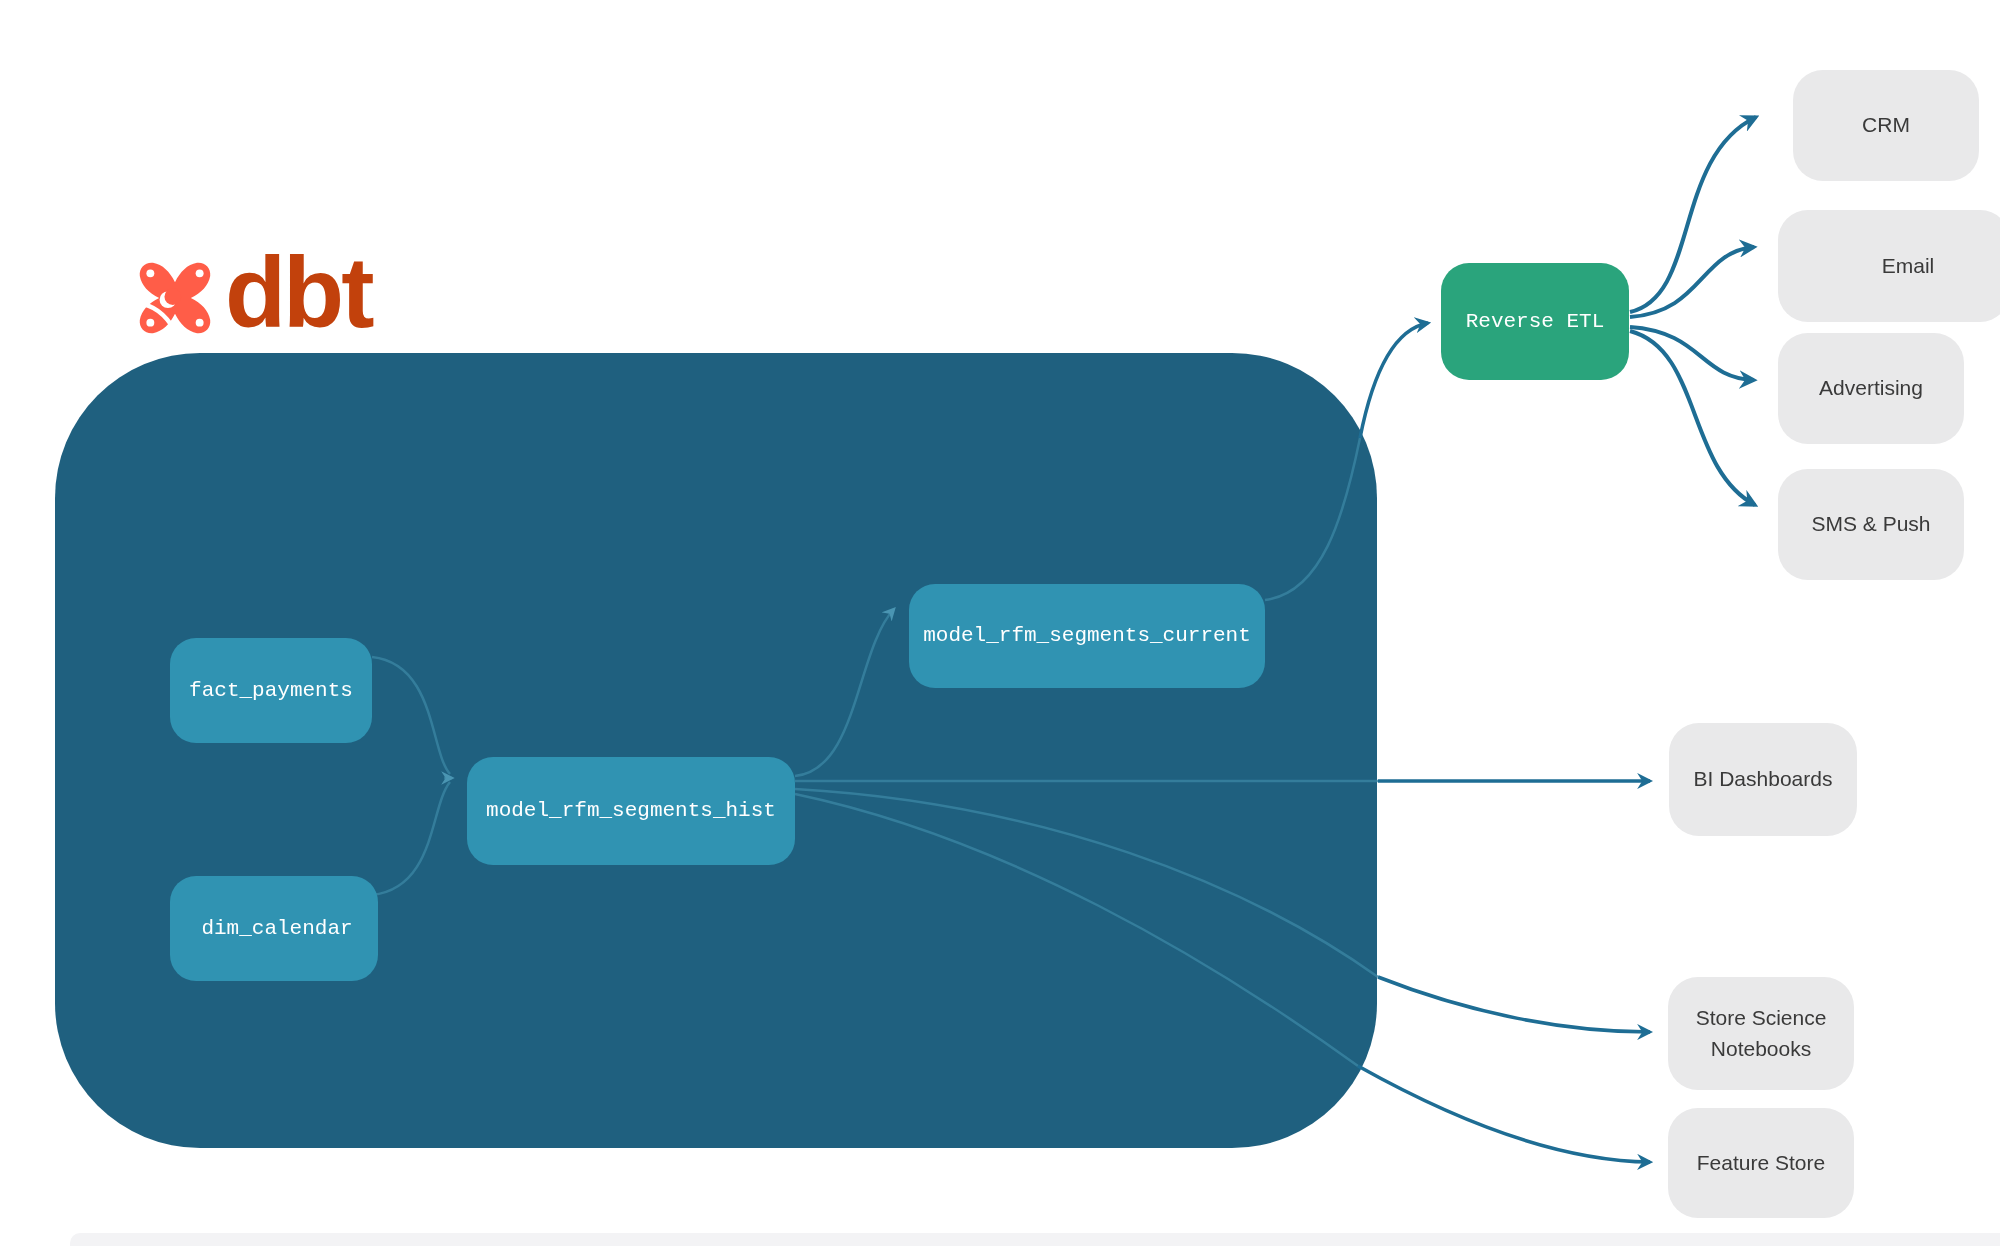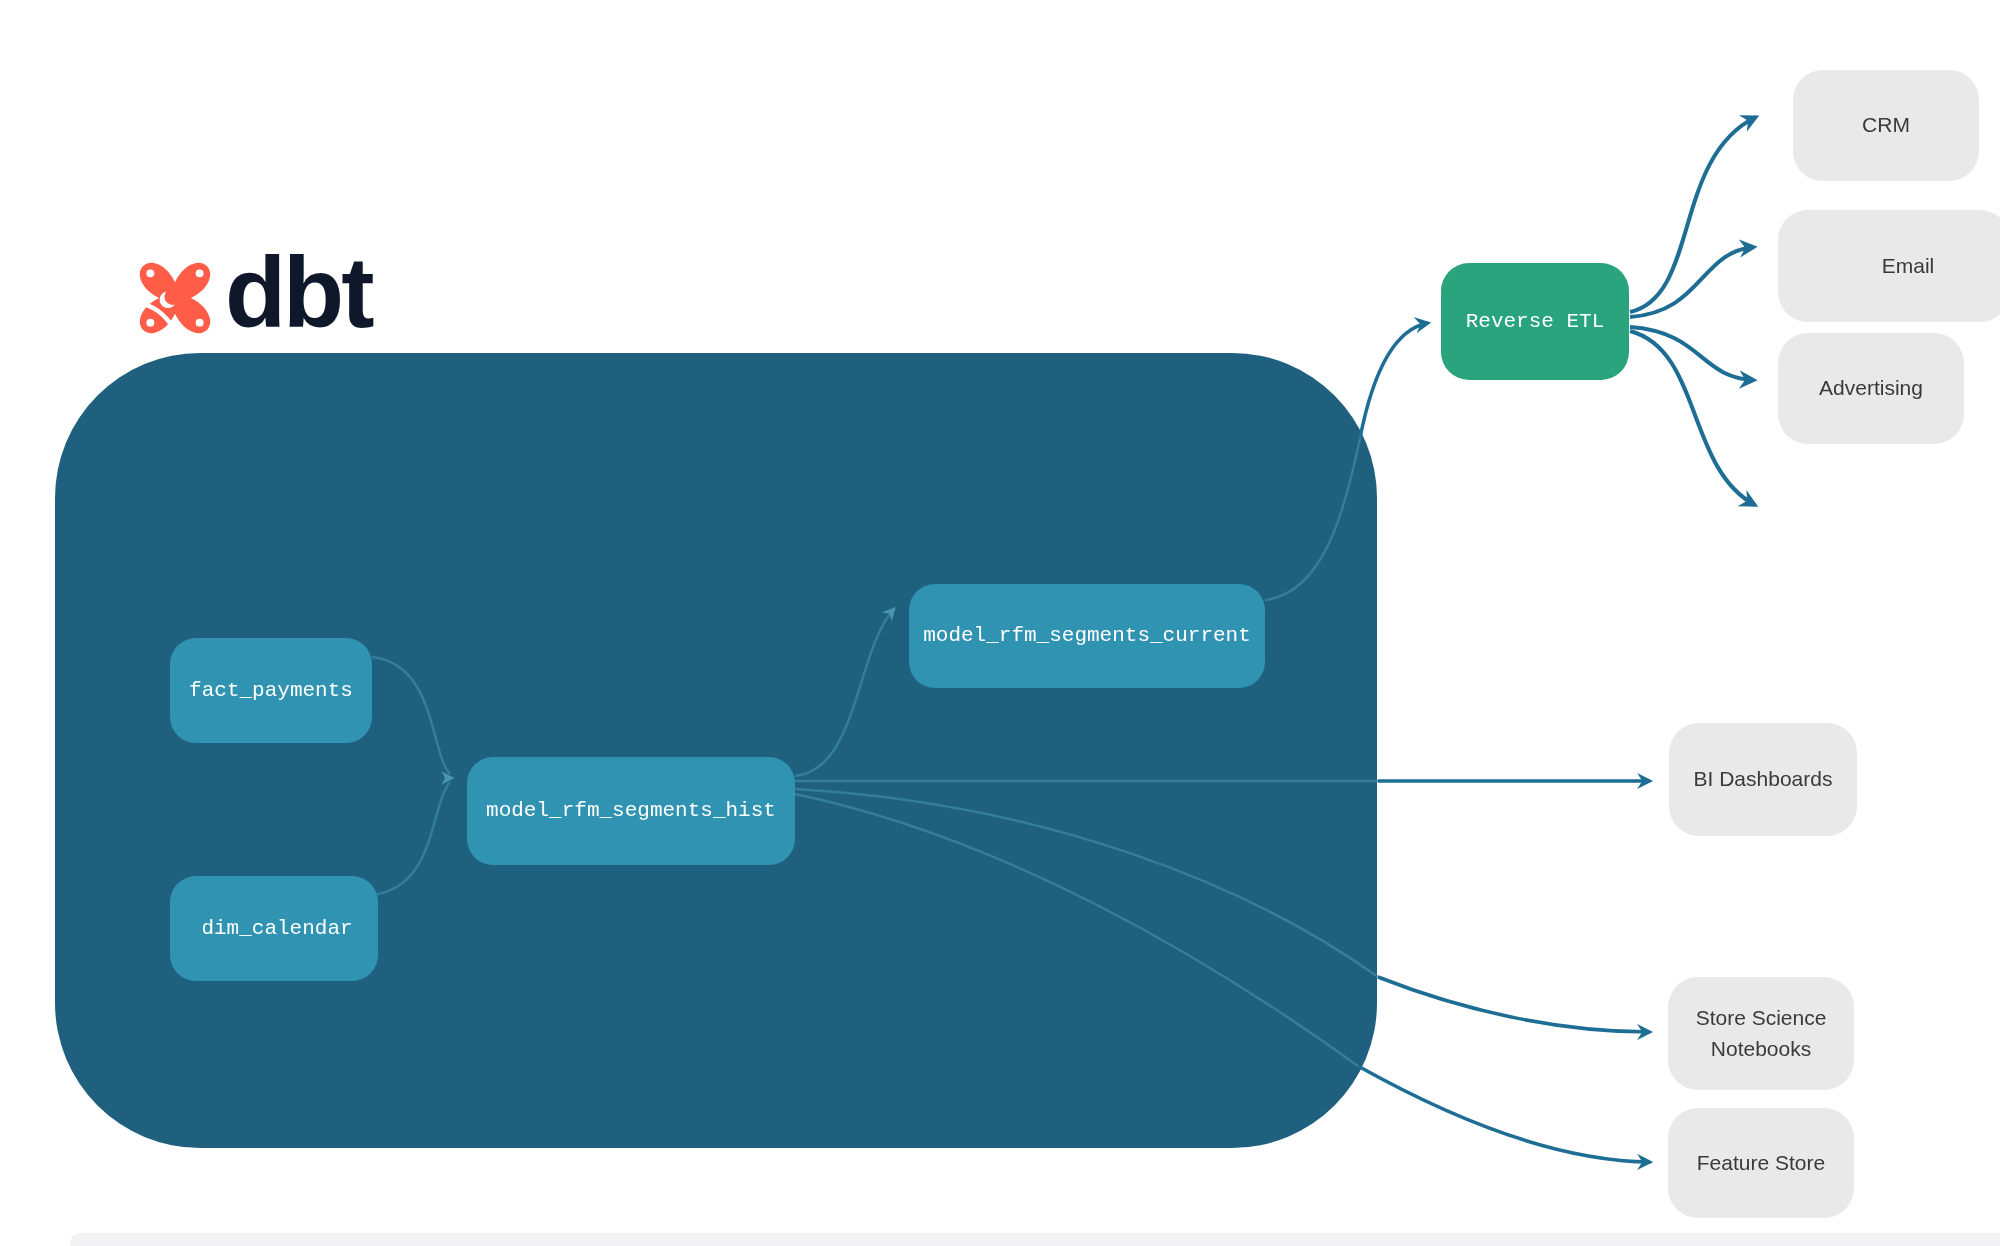--- a/index.html
+++ b/index.html
@@ -5,21 +5,21 @@
   html,body{margin:0;padding:0;background:#ffffff;}
   #canvas{
     position:relative;width:2000px;height:1246px;background:#ffffff;overflow:hidden;
     font-family:"Liberation Sans",sans-serif;
   }
   
   .brand{position:absolute;left:130px;top:254px;display:flex;align-items:flex-start;}
   .brand svg{width:90px;height:88px;display:block;}
   .wordmark{
     position:absolute;left:95px;top:-12px;font-size:100px;line-height:1;
-    font-weight:bold;color:#0f172a;letter-spacing:-3px;
+    font-weight:bold;color:#c2410c;letter-spacing:-3px;
   }
   
   .project{
     position:absolute;left:55px;top:353px;width:1322px;height:795px;
     background:#1f607f;border-radius:145px;
   }
   
   .wires{position:absolute;left:0;top:0;width:2000px;height:1246px;}
   
   .node{
@@ -124,20 +124,23 @@
 
   <div id="n-crm" class="node dest">
     <span>CRM</span>
   </div>
   <div id="n-email" class="node dest">
     <span>Email</span>
   </div>
   <div id="n-adv" class="node dest">
     <span>Advertising</span>
   </div>
+  <div id="n-sms" class="node dest">
+    <span>SMS &amp; Push</span>
+  </div>
   <div id="n-bi" class="node dest">
     <span>BI Dashboards</span>
   </div>
   <div id="n-ds" class="node dest">
     <span>Store Science Notebooks</span>
   </div>
   <div id="n-fs" class="node dest">
     <span>Feature Store</span>
   </div>
 

